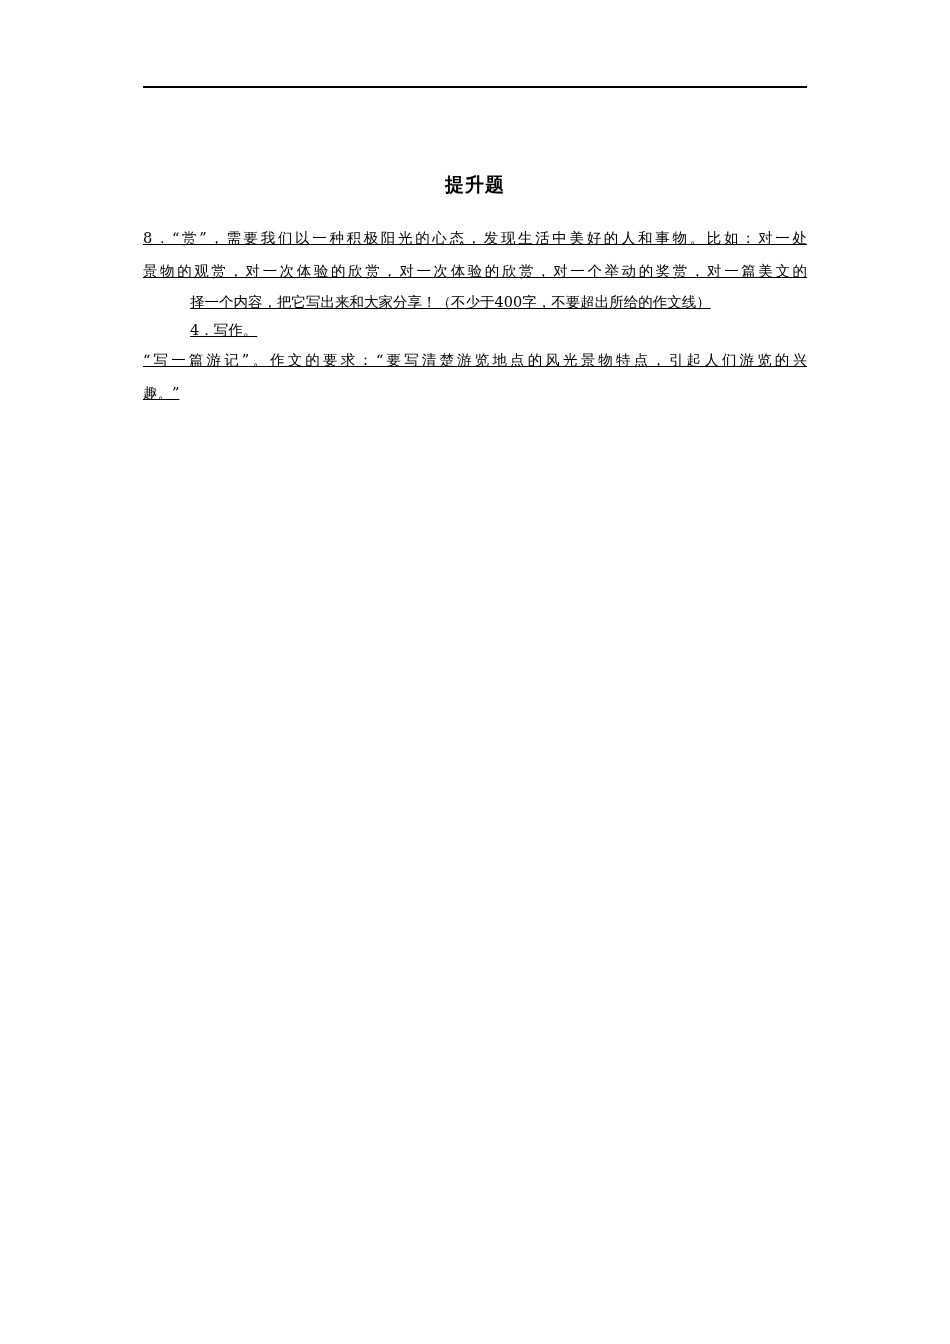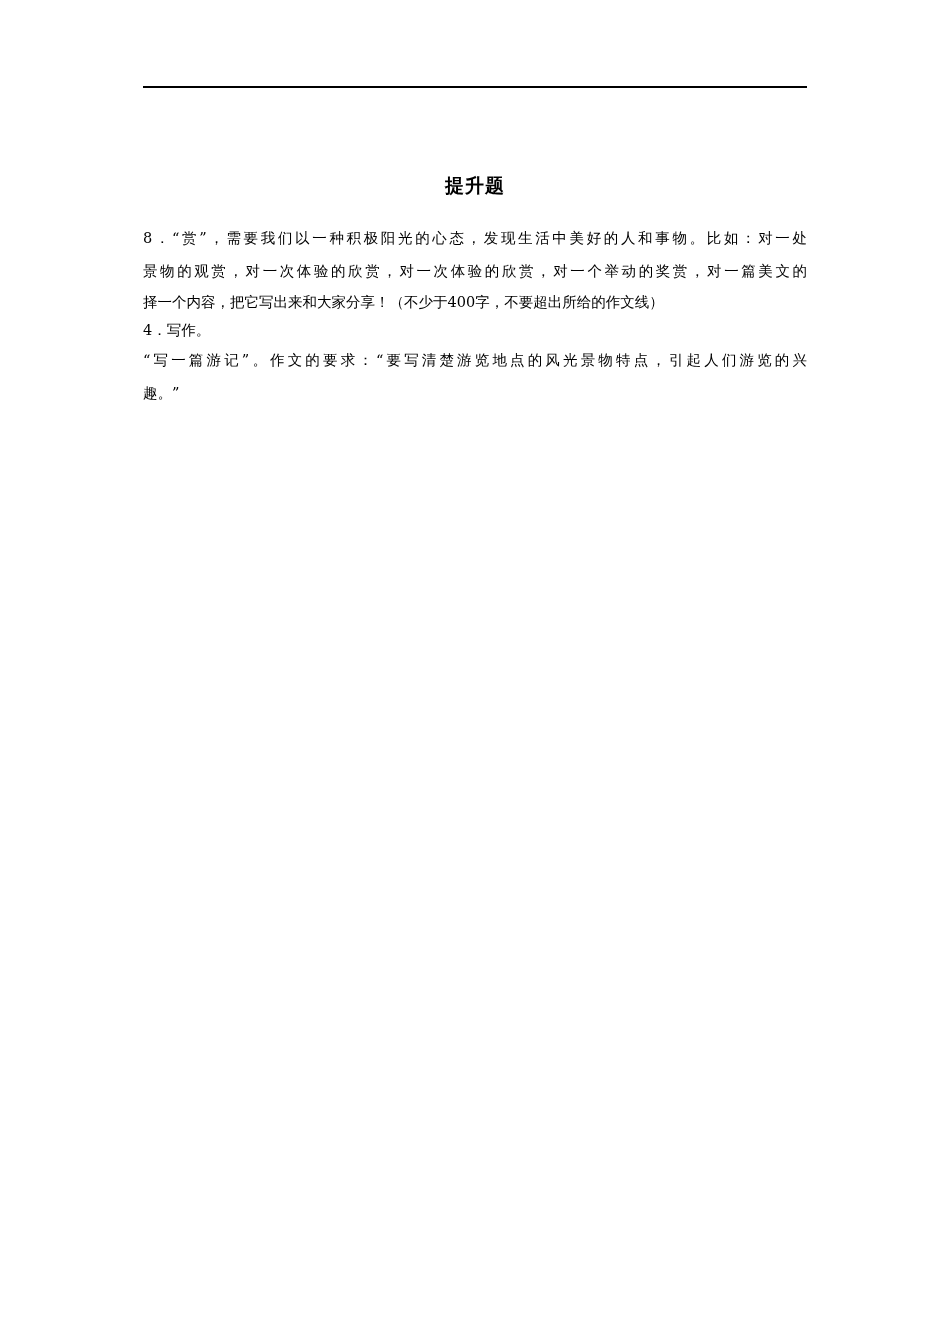--- a/index.html
+++ b/index.html
@@ -22,46 +22,48 @@
       width: 664px;
       height: 0;
       border-top: 2px solid #000;
     }
     .section-title {
       position: absolute;
       left: 0;
       width: 950px;
       top: 172px;
       text-align: center;
-      font-family: Liberation Sans, sans-serif;
+      font-family: Liberation Mono, monospace;
       font-weight: bold;
       font-size: 19px;
       line-height: 28px;
       letter-spacing: 1px;
     }
     .content {
       position: absolute;
       left: 143px;
       top: 222px;
       width: 664px;
       font-size: 14.5px;
       line-height: 33px;
+      text-decoration: underline;
     }
     .line {
       white-space: nowrap;
       height: 33px;
       text-align: justify;
       text-align-last: justify;
     }
     .line.last {
       text-align-last: left;
     }
     .line.short {
       height: 28px;
       line-height: 28px;
+      margin-left: 47px;
     }
   </style>
 </head>
 <body>
 
 <div class="header-rule"></div>
 
 <div class="section-title">提升题</div>
 
 <div class="content">

